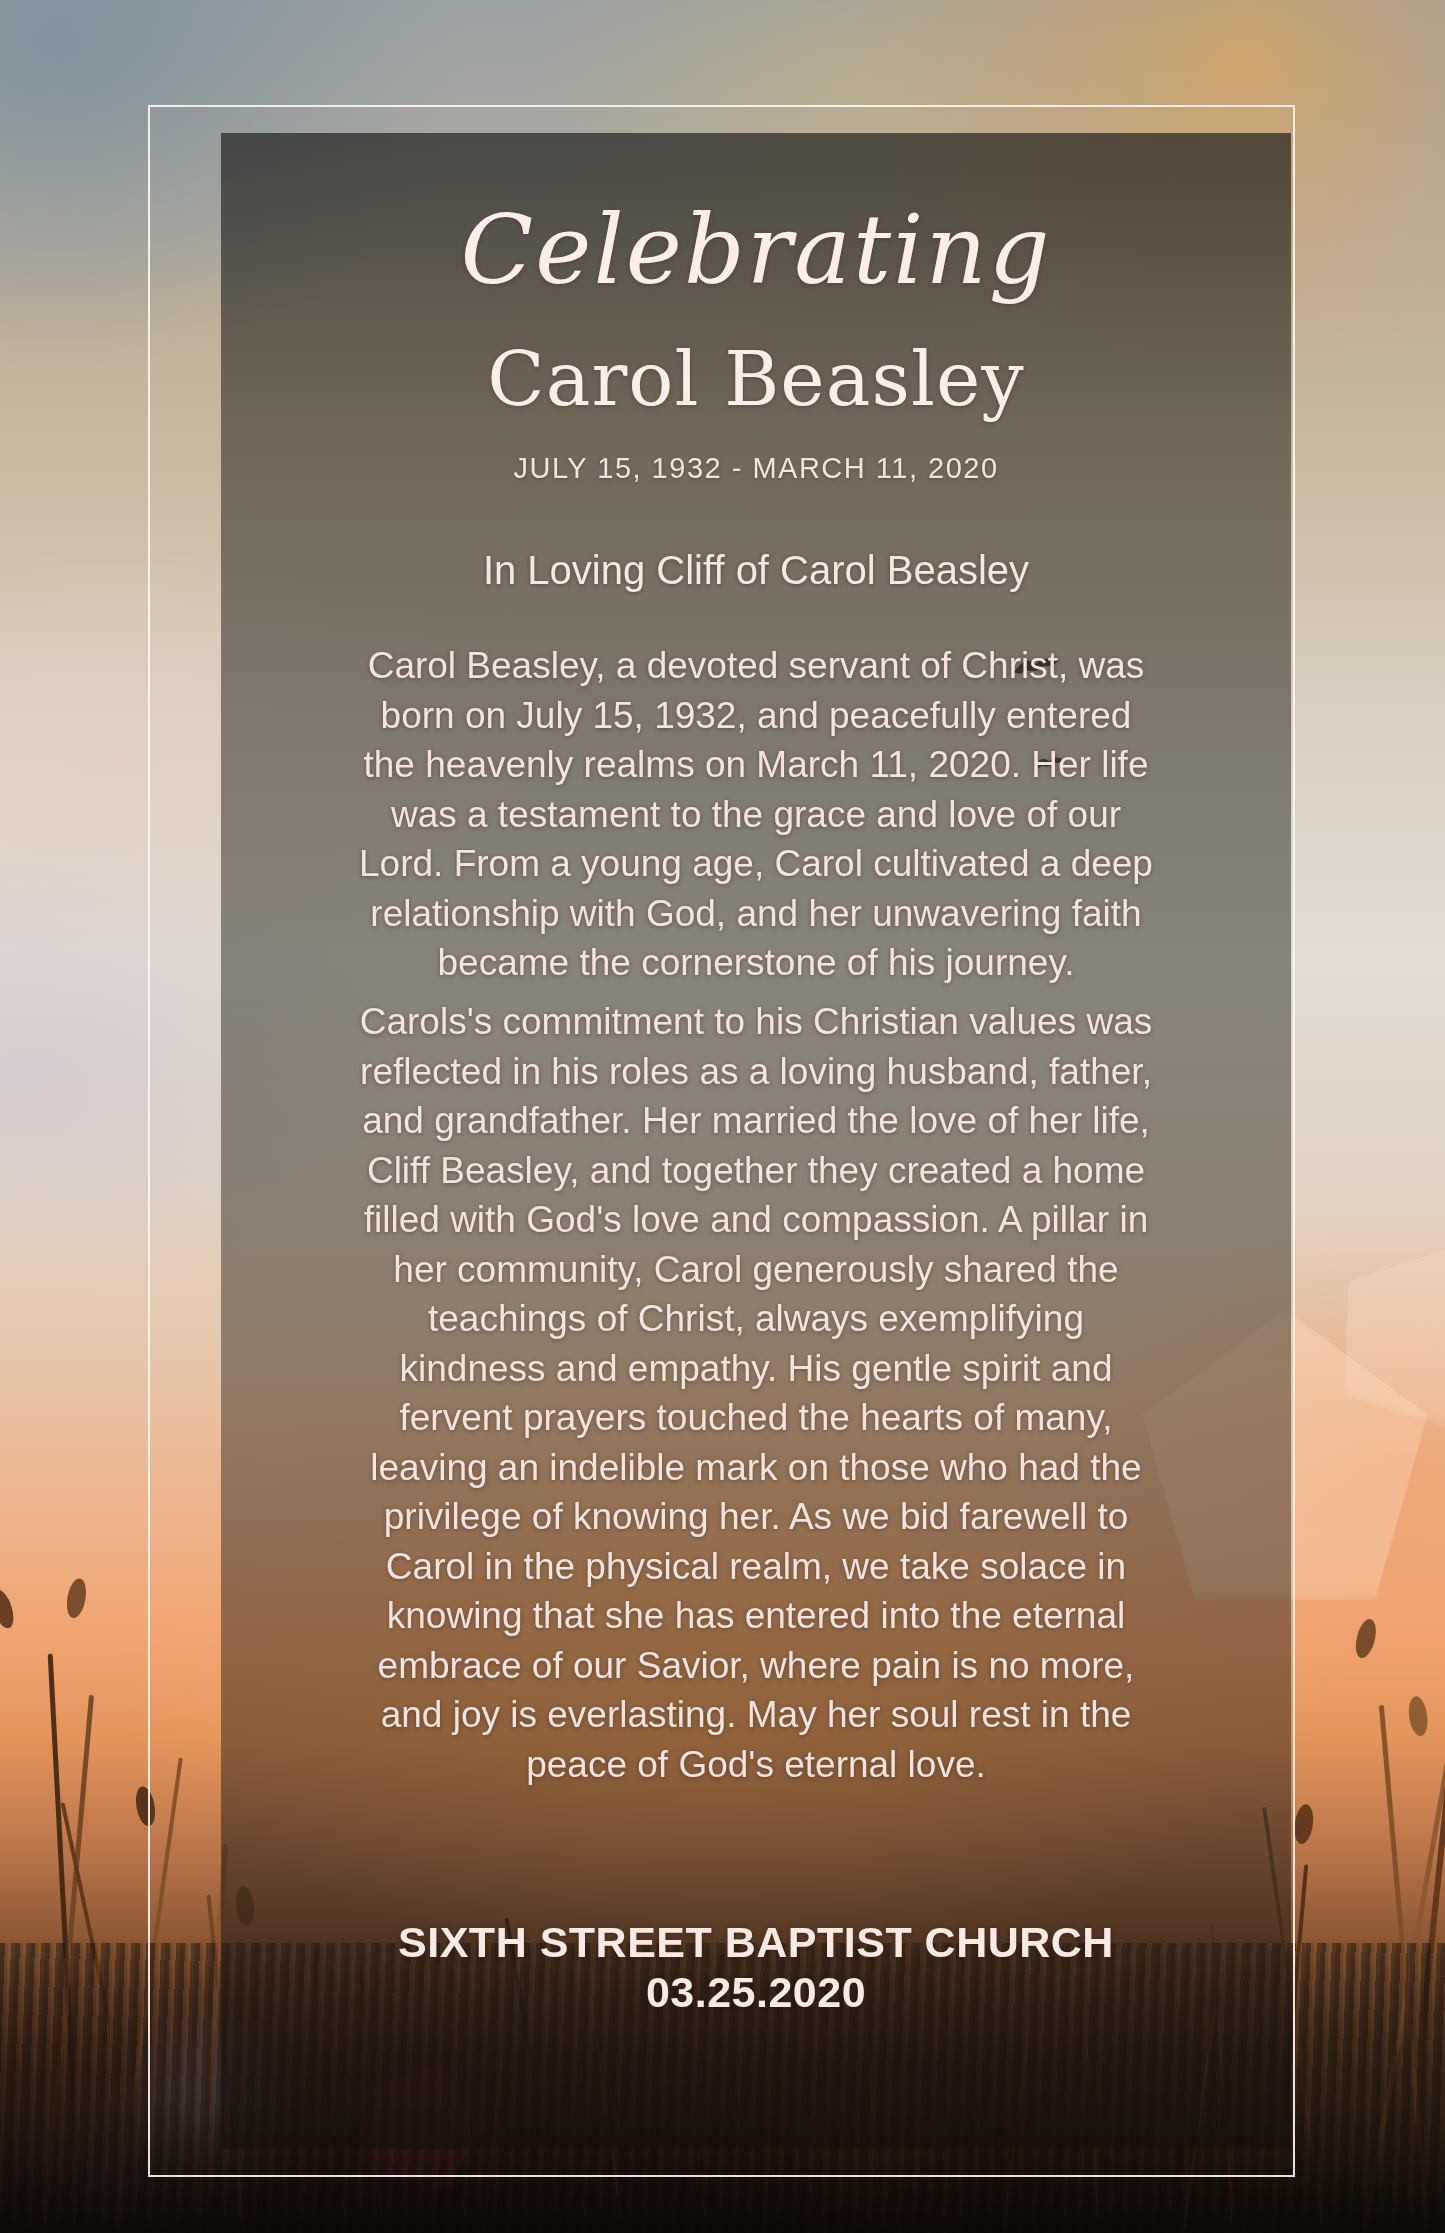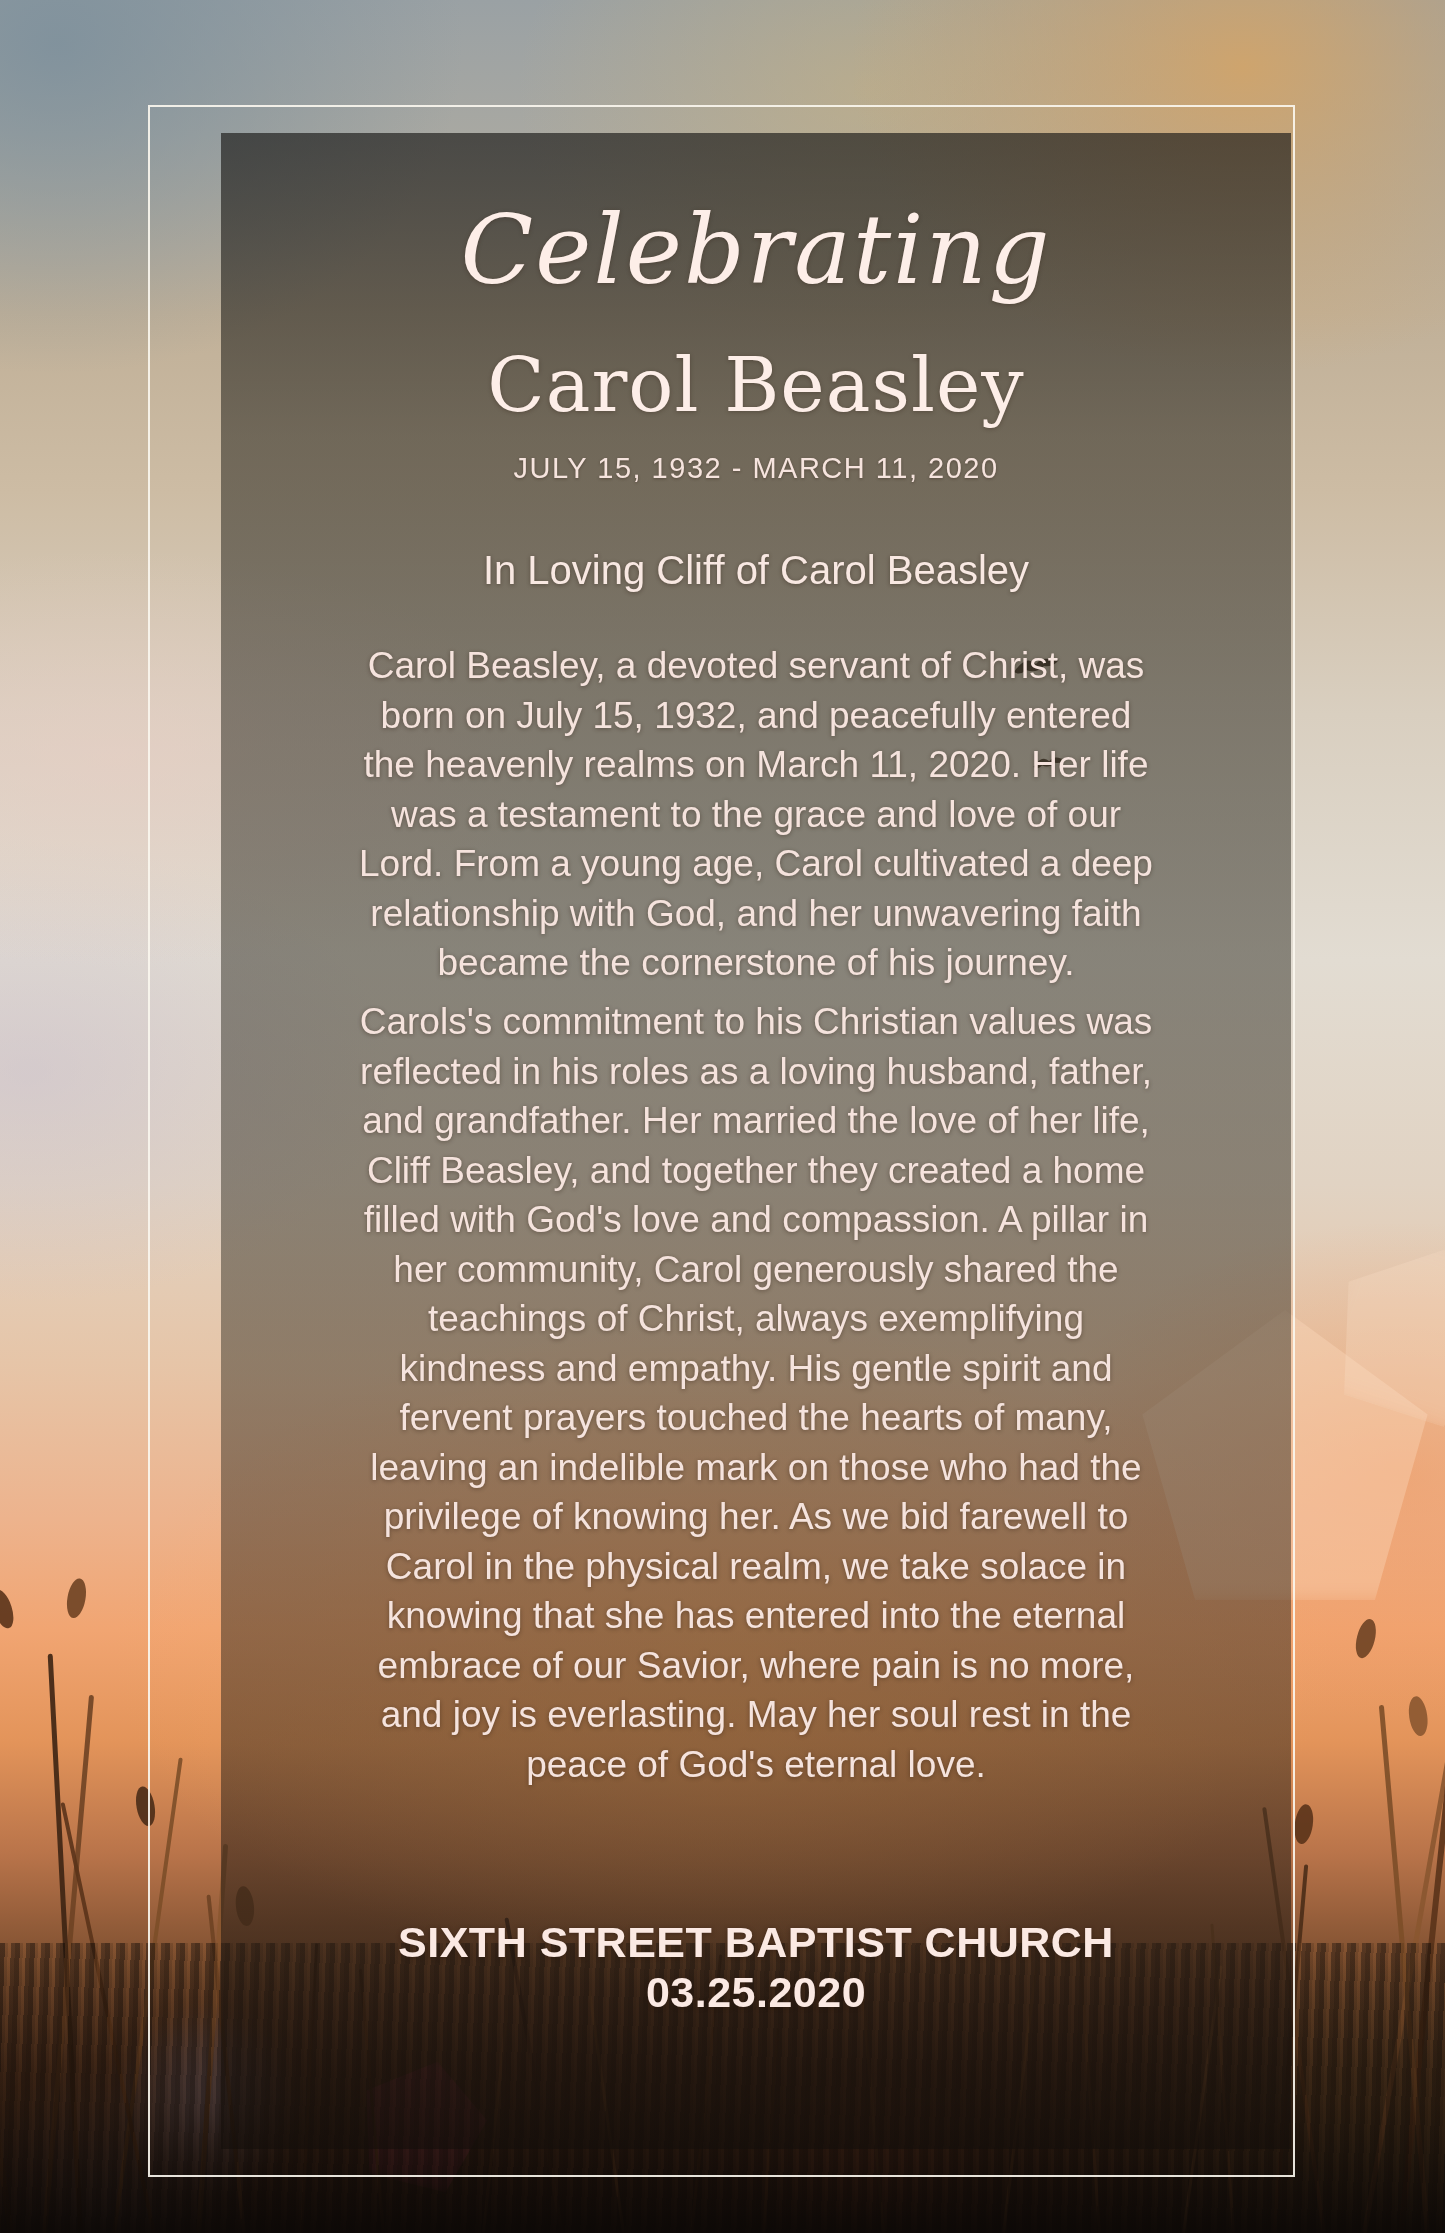--- a/index.html
+++ b/index.html
@@ -73,21 +73,21 @@
     text-shadow: 0 1px 4px rgba(45,28,18,0.35);
   }
   .subtitle {
     top: 170px;
     font: 400 36px/40px "Liberation Sans", sans-serif;
     letter-spacing: 6px;
     color: #f9e9e3;
     text-shadow: 0 1px 3px rgba(45,28,18,0.40);
   }
   .deceased-name {
-    top: 212px;
+    top: 206px;
     font: 400 75px/80px "DejaVu Serif", serif;
     letter-spacing: 1px;
     color: #fdeee8;
     text-shadow: 0 1px 4px rgba(45,28,18,0.35);
   }
   .life-dates {
     top: 318px;
     font: 400 29px/34px "Liberation Sans", sans-serif;
     letter-spacing: 1.5px;
     color: #f6e4de;

